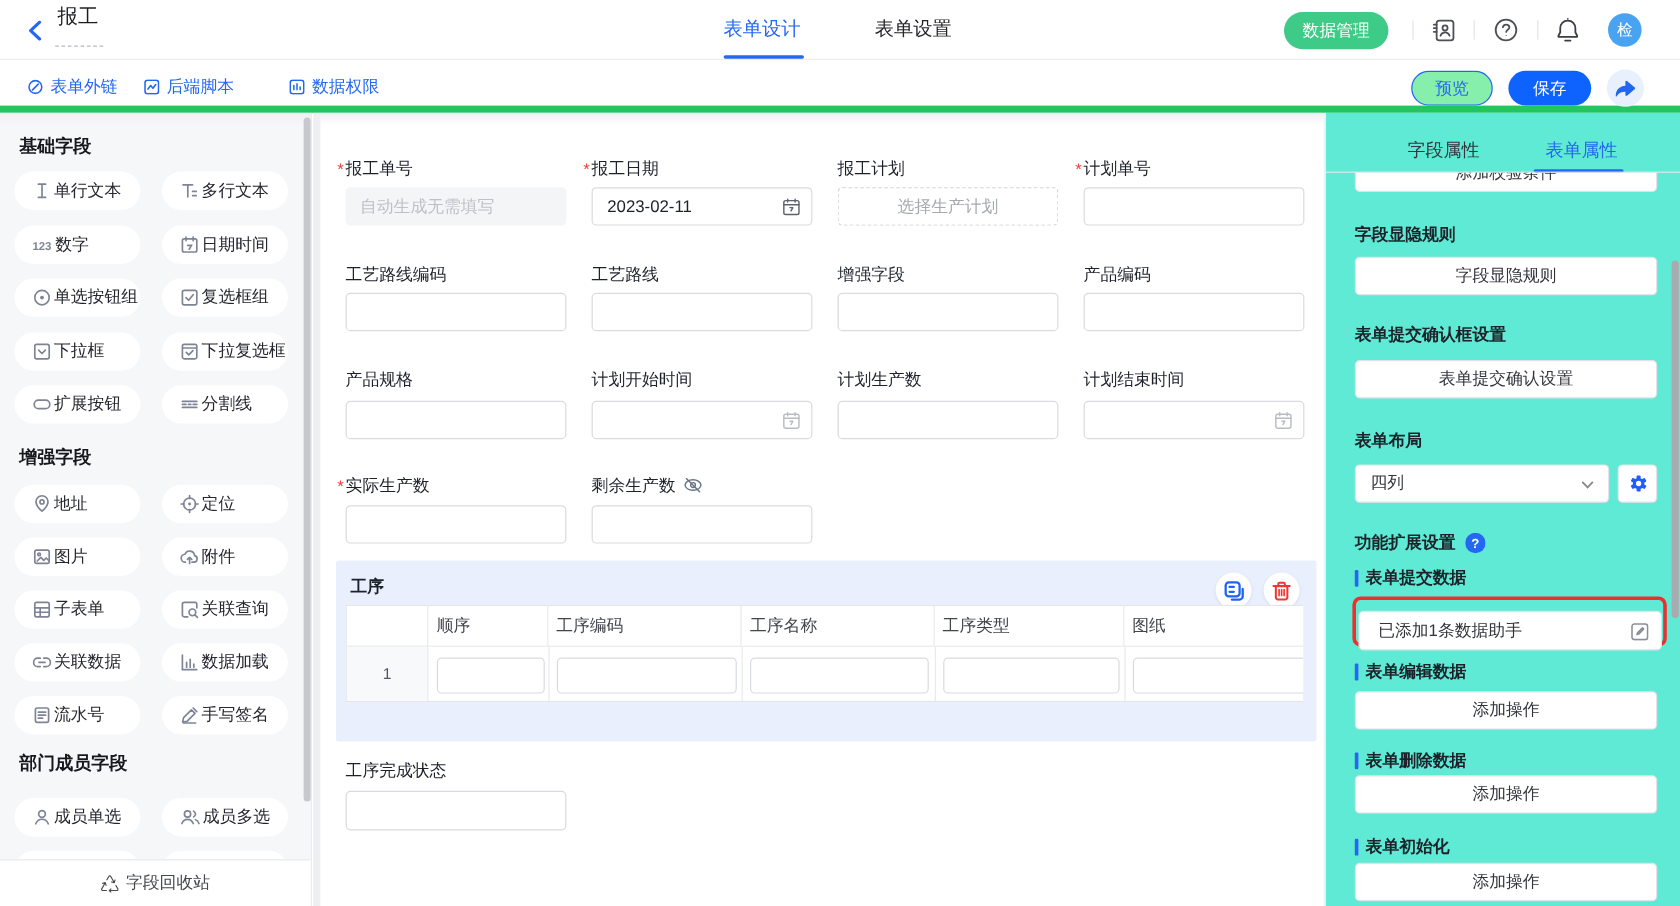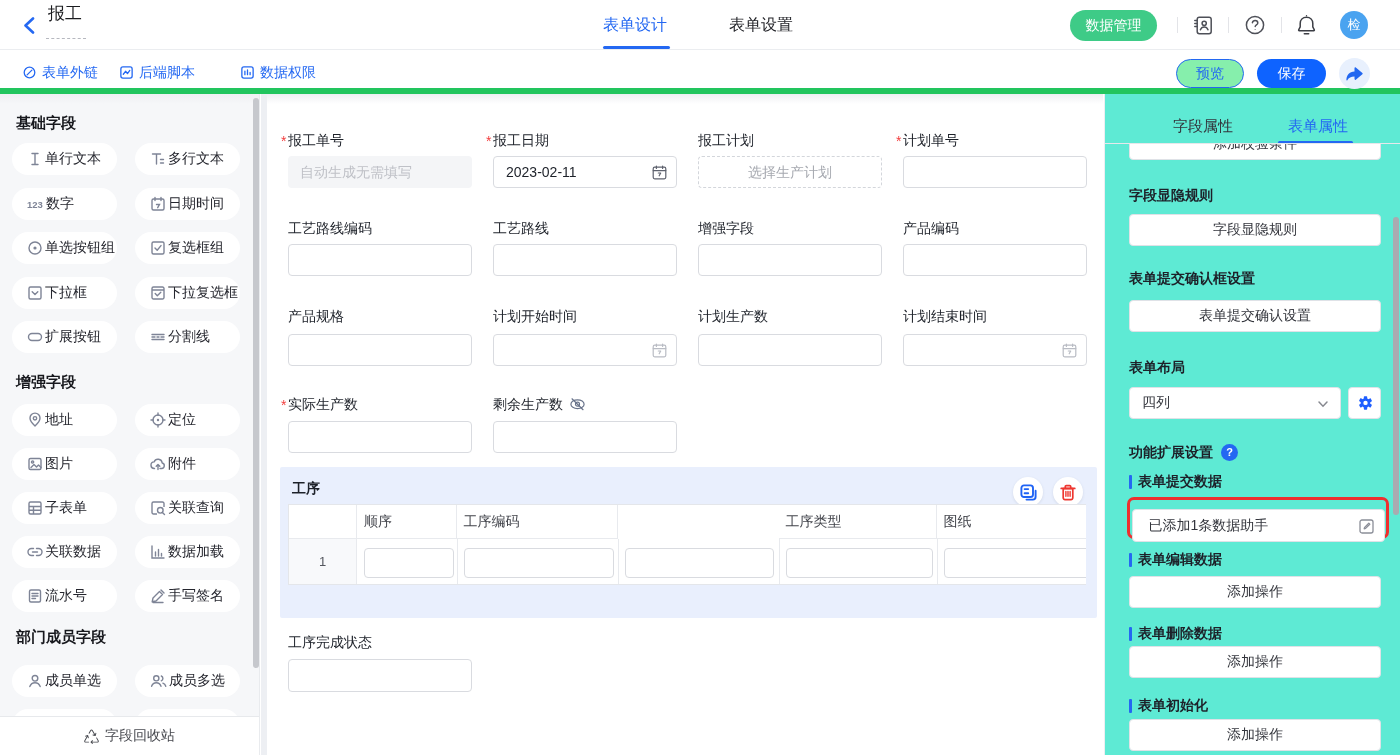--- a/index.html
+++ b/index.html
@@ -284,20 +284,21 @@
       <svg width="16" height="17" viewBox="0 0 16 17" fill="none" stroke="#ee3730" stroke-width="1.7" stroke-linecap="round">
           <path d="M1.2 4.4h13.6M5.3 4.2V2.6a1 1 0 011-1h3.4a1 1 0 011 1v1.6" stroke-linejoin="round"></path>
           <path d="M3.2 4.6h9.6v9.2a1.8 1.8 0 01-1.8 1.8H5a1.8 1.8 0 01-1.8-1.8z" stroke-linejoin="round"></path>
           <path d="M5.9 7.4v4.8M8 7.4v4.8M10.1 7.4v4.8" stroke-width="1.4"></path>
         </svg>
     </div>
     <div id="tbl" style="position:absolute;left:8px;top:36.5px;width:798px;height:81px;background:#fff;overflow:hidden;border-top:1px solid #e4e6ea;border-left:1px solid #e4e6ea;border-bottom:1px solid #e4e6ea">
       <div style="position:absolute;left:0;top:0;width:68px;height:34px;border-right:1px solid #e8eaee;border-bottom:1px solid #e8eaee"></div>
       <div style="position:absolute;left:68px;top:0;width:99.5px;height:34px;border-right:1px solid #e8eaee;border-bottom:1px solid #e8eaee;font-size:14px;color:#43454c;line-height:33px;padding-left:7px">顺序</div>
       <div style="position:absolute;left:167.5px;top:0;width:161.5px;height:34px;border-right:1px solid #e8eaee;border-bottom:1px solid #e8eaee;font-size:14px;color:#43454c;line-height:33px;padding-left:7px">工序编码</div>
+      <div style="position:absolute;left:329px;top:0;width:160.5px;height:34px;border-right:1px solid #e8eaee;border-bottom:1px solid #e8eaee;font-size:14px;color:#43454c;line-height:33px;padding-left:7px">工序名称</div>
       <div style="position:absolute;left:489.5px;top:0;width:158px;height:34px;border-right:1px solid #e8eaee;border-bottom:1px solid #e8eaee;font-size:14px;color:#43454c;line-height:33px;padding-left:7px">工序类型</div>
       <div style="position:absolute;left:647.5px;top:0;width:151px;height:34px;border-bottom:1px solid #e8eaee;font-size:14px;color:#43454c;line-height:33px;padding-left:7px">图纸</div>
       <div style="position:absolute;left:0;top:34px;width:68px;height:47px;background:#f8f9fb;border-right:1px solid #e8eaee;font-size:13px;color:#54565e;text-align:center;line-height:46px">1</div>
       <div style="position:absolute;left:167.5px;top:34px;width:1px;height:47px;background:#e8eaee"></div>
       <div style="position:absolute;left:329px;top:34px;width:1px;height:47px;background:#e8eaee"></div>
       <div style="position:absolute;left:489.5px;top:34px;width:1px;height:47px;background:#e8eaee"></div>
       <div style="position:absolute;left:647.5px;top:34px;width:1px;height:47px;background:#e8eaee"></div>
       <div class="tinp" style="left:75px;top:43px;width:90px"></div>
       <div class="tinp" style="left:174.5px;top:43px;width:150px"></div>
       <div class="tinp" style="left:336px;top:43px;width:149px"></div>

